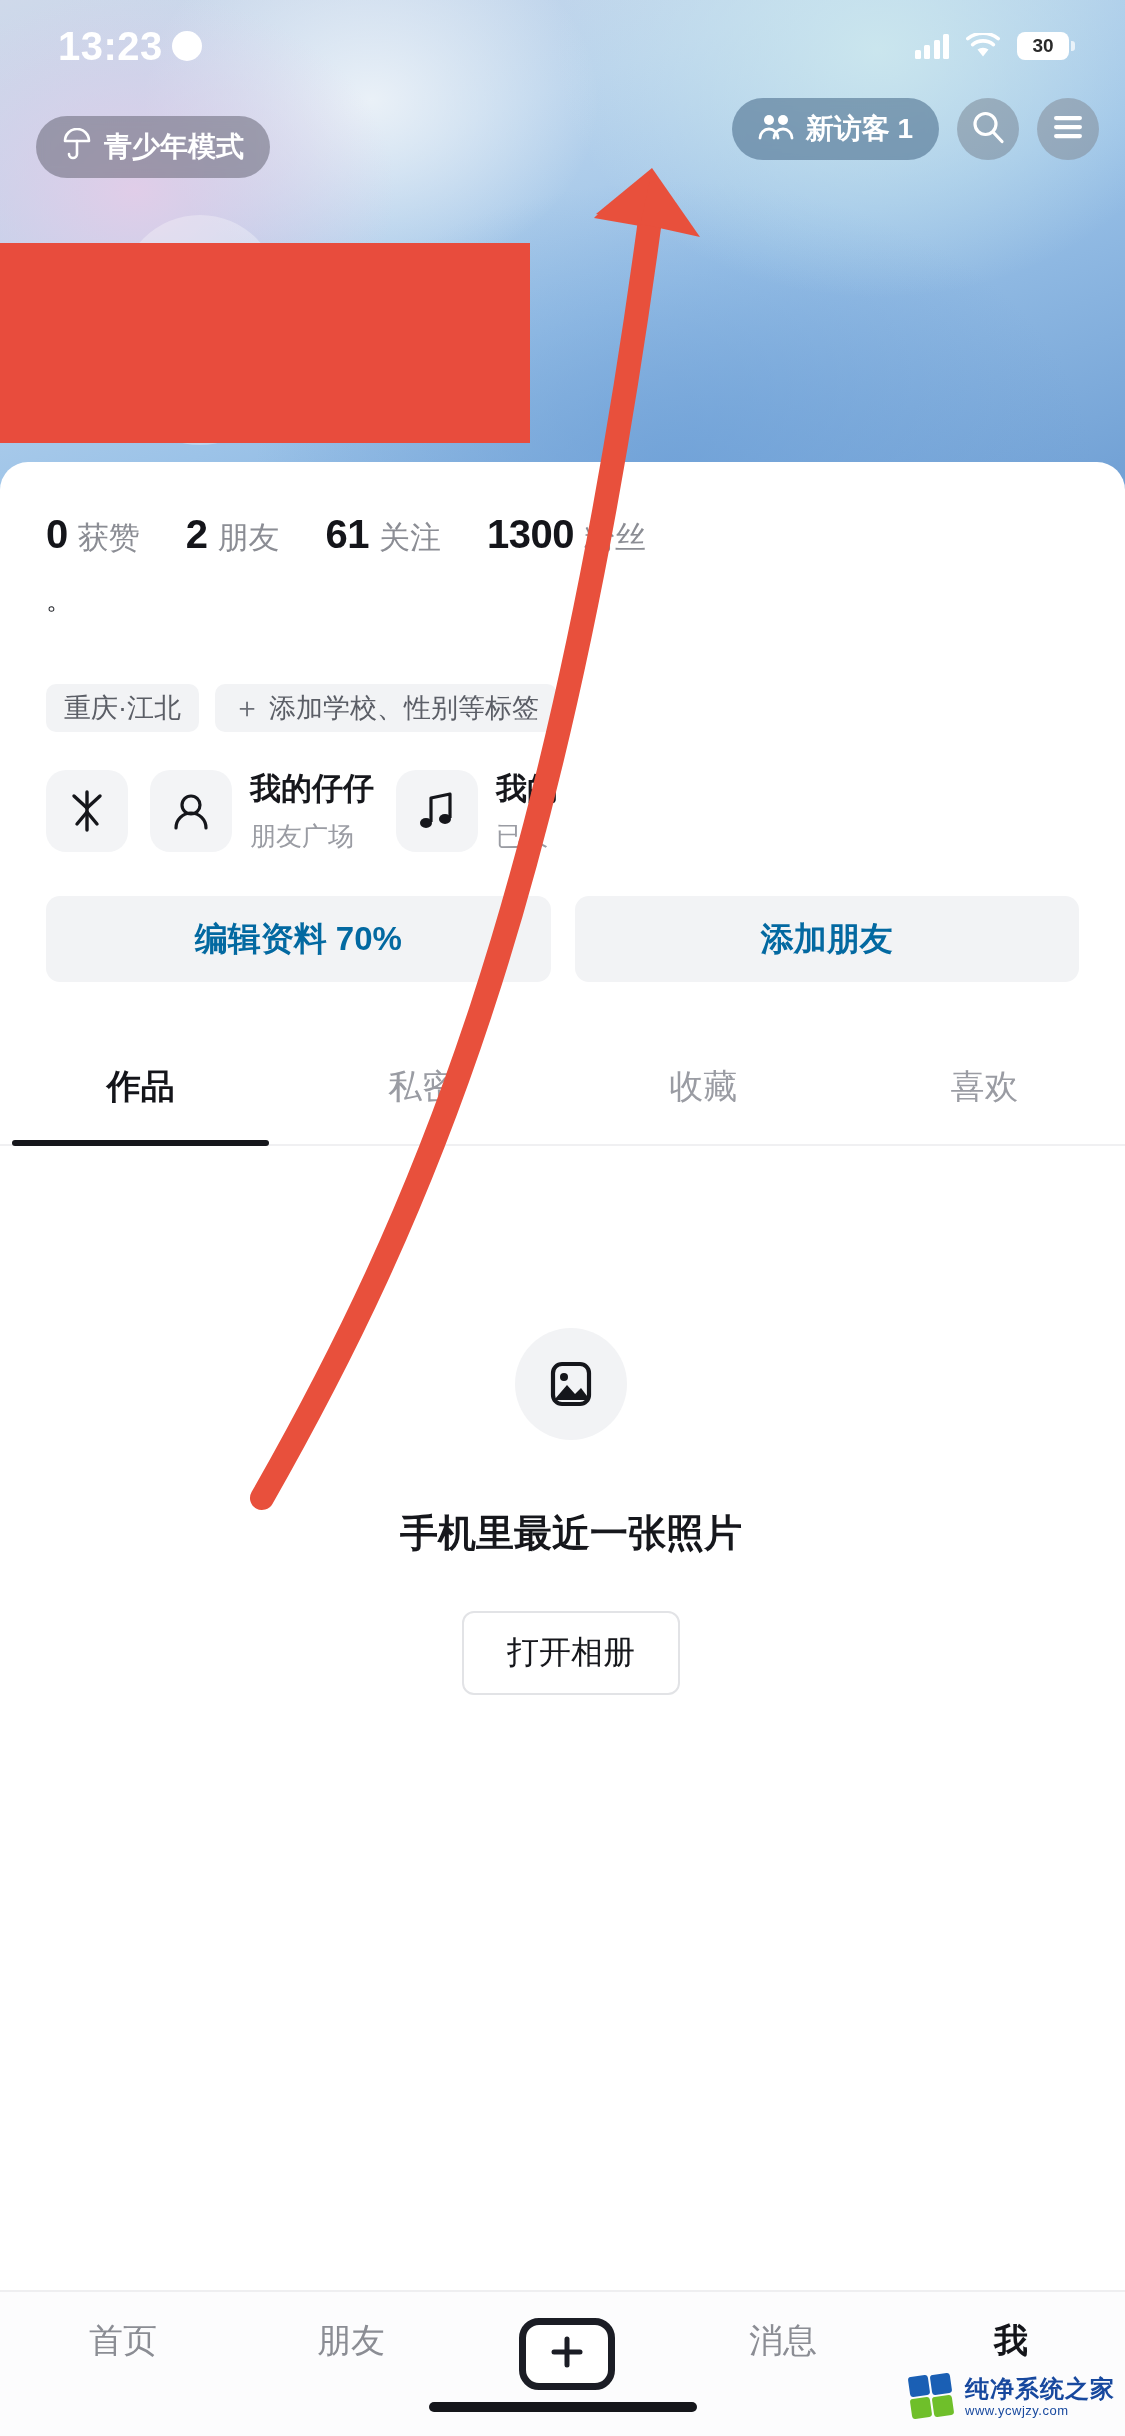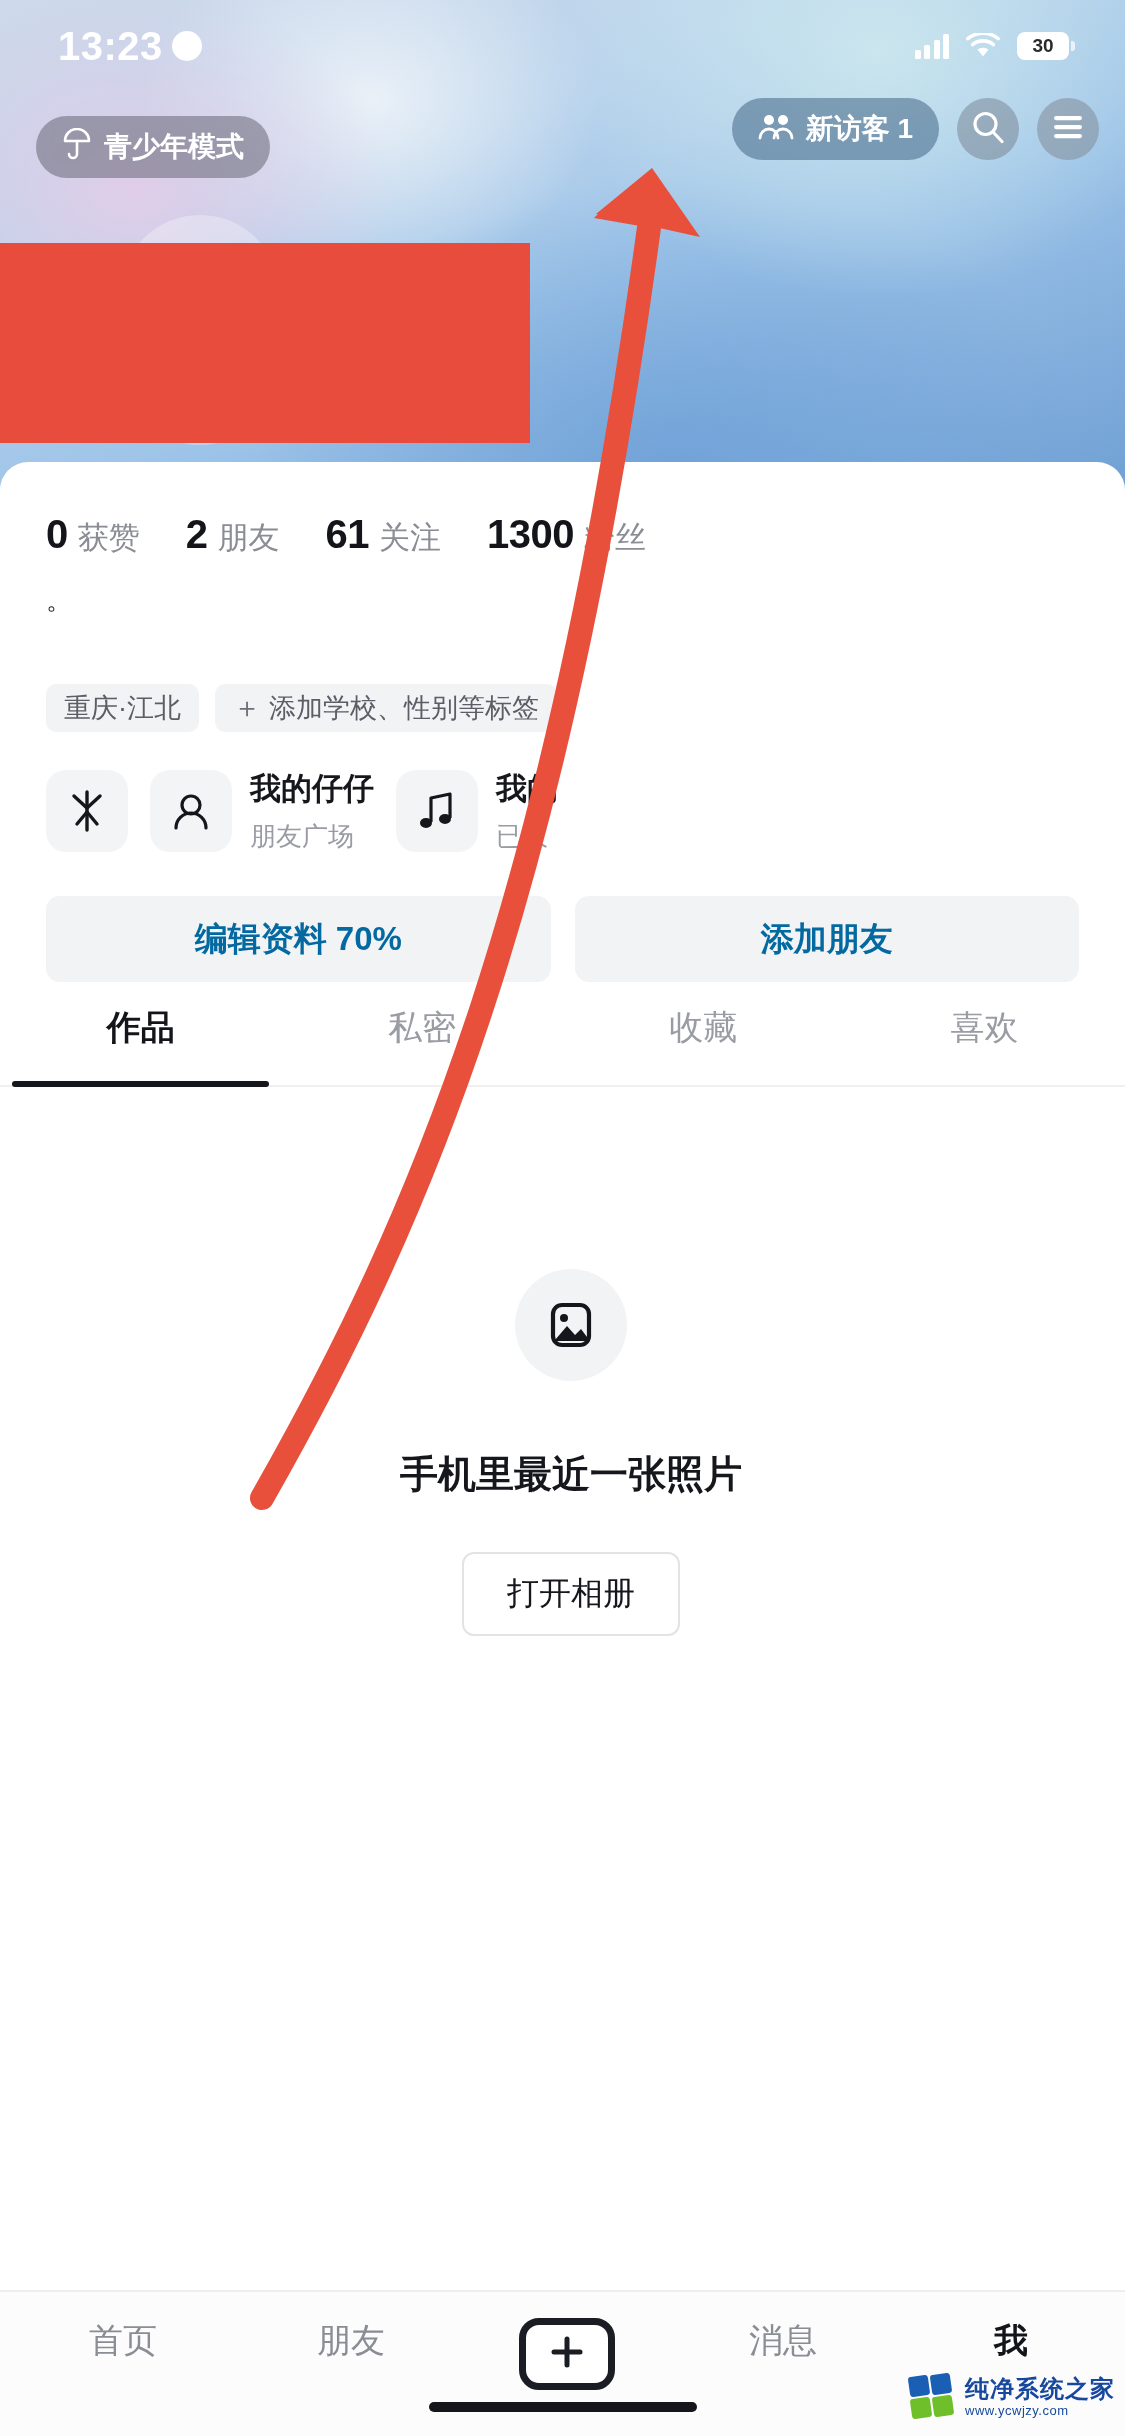--- a/index.html
+++ b/index.html
@@ -184,21 +184,21 @@
   }
   .action-btn {
     flex:1; height:86px; border-radius:14px;
     background:#f2f3f5;
     display:flex; align-items:center; justify-content:center;
     font-size:33px; font-weight:700; color:#0369a1;
   }
 
   
   .tabs {
-    display:flex; margin-top:23px;
+    display:flex; margin-top:82px;
     border-bottom:2px solid #f0f0f2;
     position:relative;
   }
   .tab {
     flex:1; text-align:center;
     font-size:34px; color:#9a9ca3;
     padding-bottom:34px;
   }
   .tab.active { color:#14151a; font-weight:700; }
   .tab-underline {

